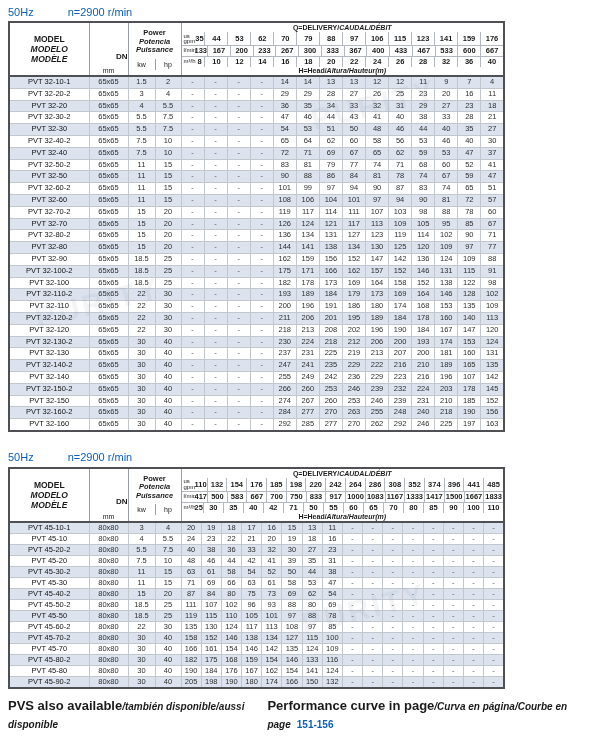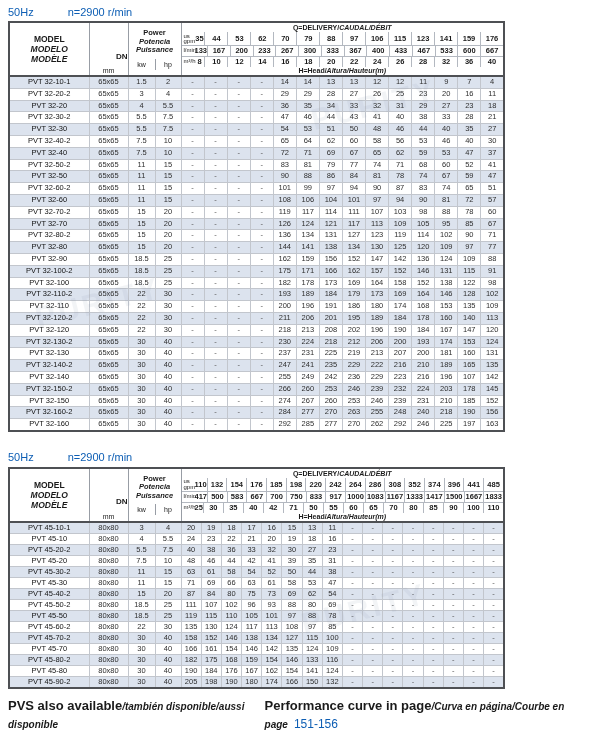--- a/index.html
+++ b/index.html
@@ -38,21 +38,21 @@
   .h-row{height:8px;line-height:8px;text-align:center;font-size:7px;font-weight:bold}
   tbody td{border:1px solid #c2c6cd;font-size:7.5px;text-align:center;color:#2e2e2e;padding:0;overflow:hidden;white-space:nowrap}
   #t1 tbody td{height:10.8px;line-height:10.6px}
   #t2 tbody td{height:10px;line-height:9.8px}
   tbody tr:nth-child(odd) td{background:var(--shade,#dce3ee)}
   td.model{font-weight:normal;color:#121212}
   td.dash{color:#555}
   .footer{display:flex;justify-content:space-between;align-items:baseline;margin-top:7px}
   .f-b{font-weight:bold;font-size:13px}
   .f-i{font-weight:bold;font-style:italic;font-size:10px}
-  .pages{color:var(--accent,#0d5eb4);font-weight:normal;font-size:12px;margin-left:6px}
+  .pages{color:var(--accent,#0d5eb4);font-weight:bold;font-size:10px;margin-left:6px}
   .wm{position:absolute;font-size:30px;font-weight:bold;letter-spacing:3px;color:#7c8ca6;opacity:.09;transform:rotate(-14deg);pointer-events:none;z-index:3}
   .wm1{left:310px;top:88px}
   .wm2{left:34px;top:286px}
   .wm3{left:300px;top:592px}
 </style>
 </head>
 <body style="--accent: #0d5eb4; --shade: #dce3ee;">
 
 <div class="page">
 

